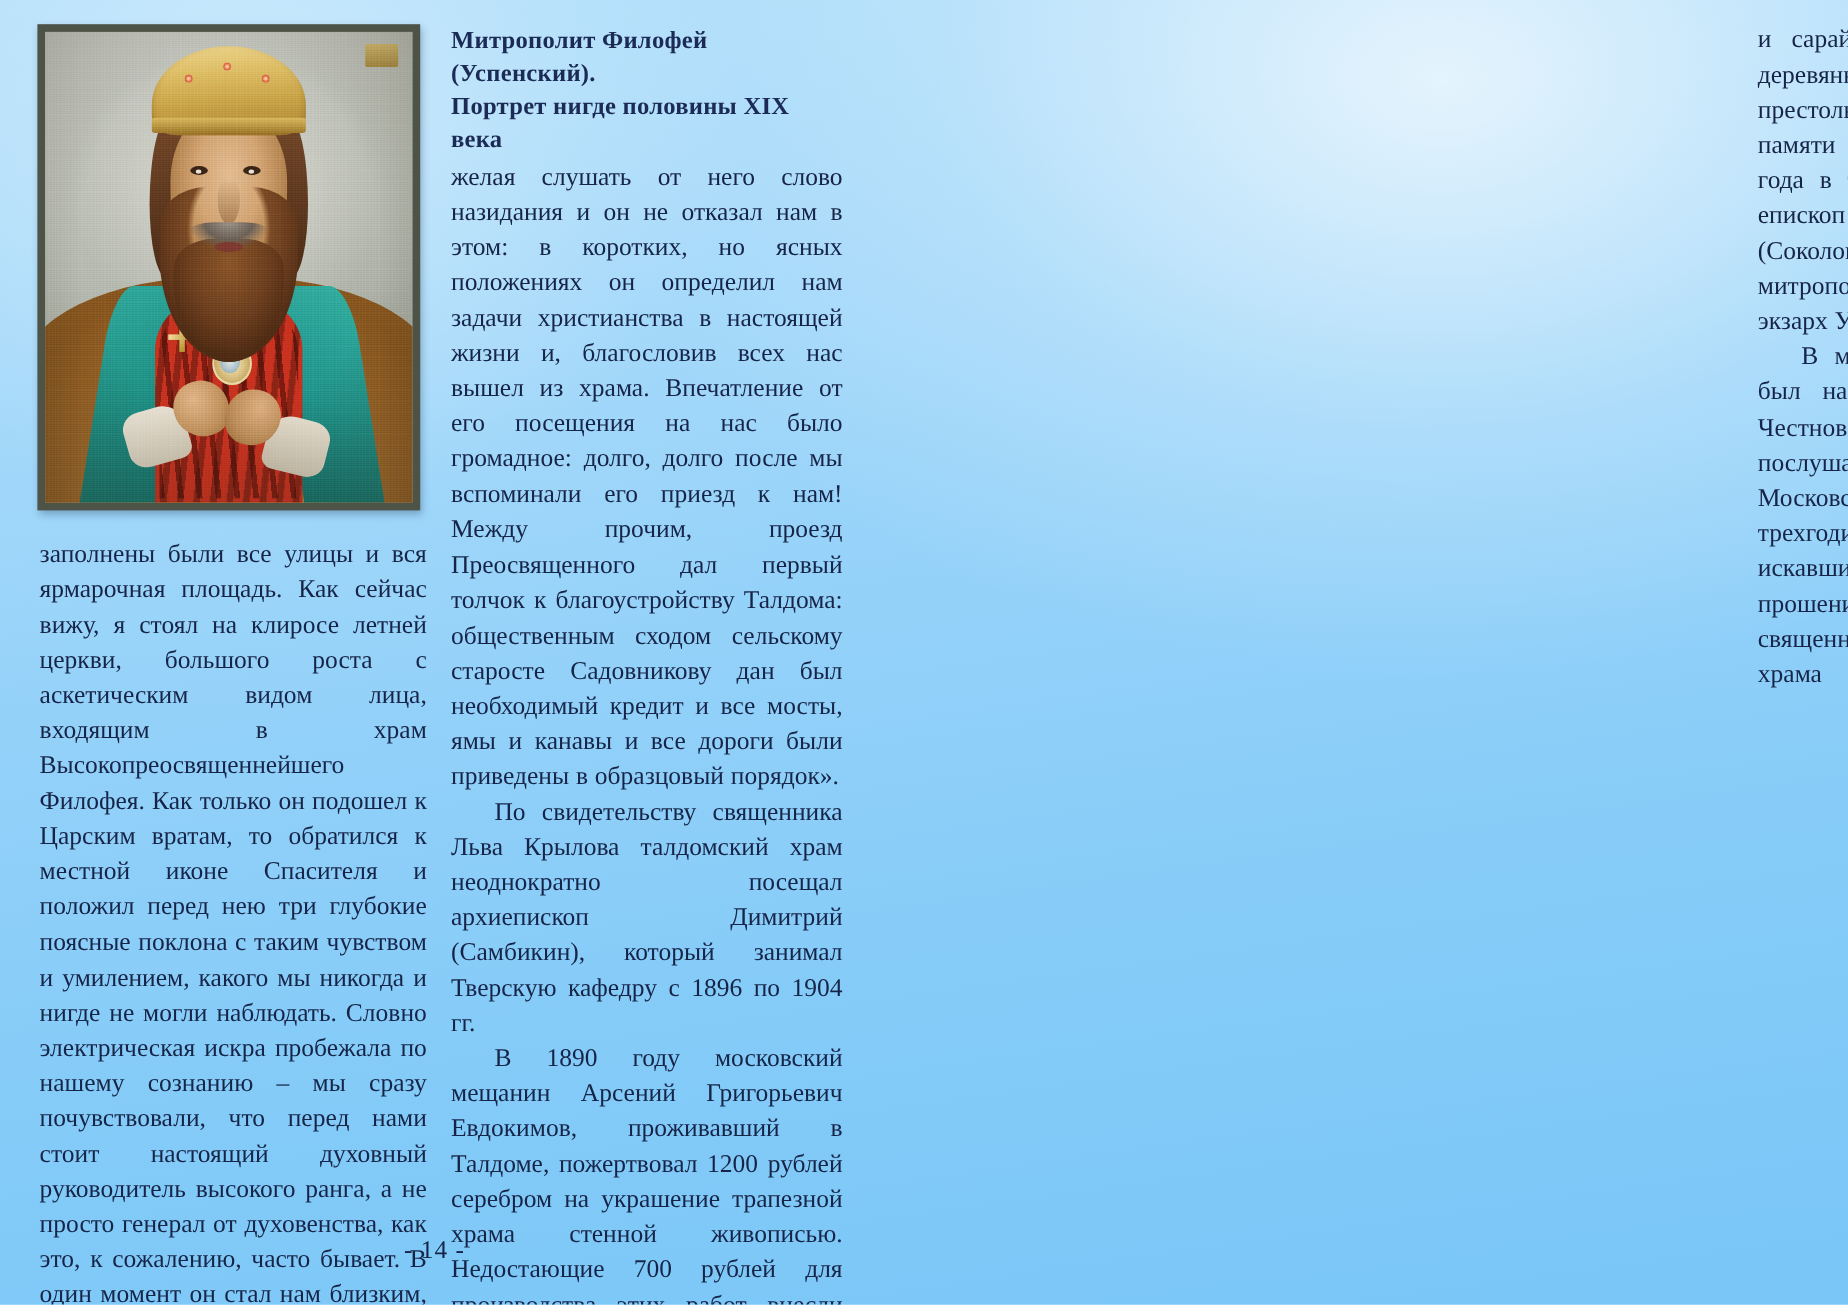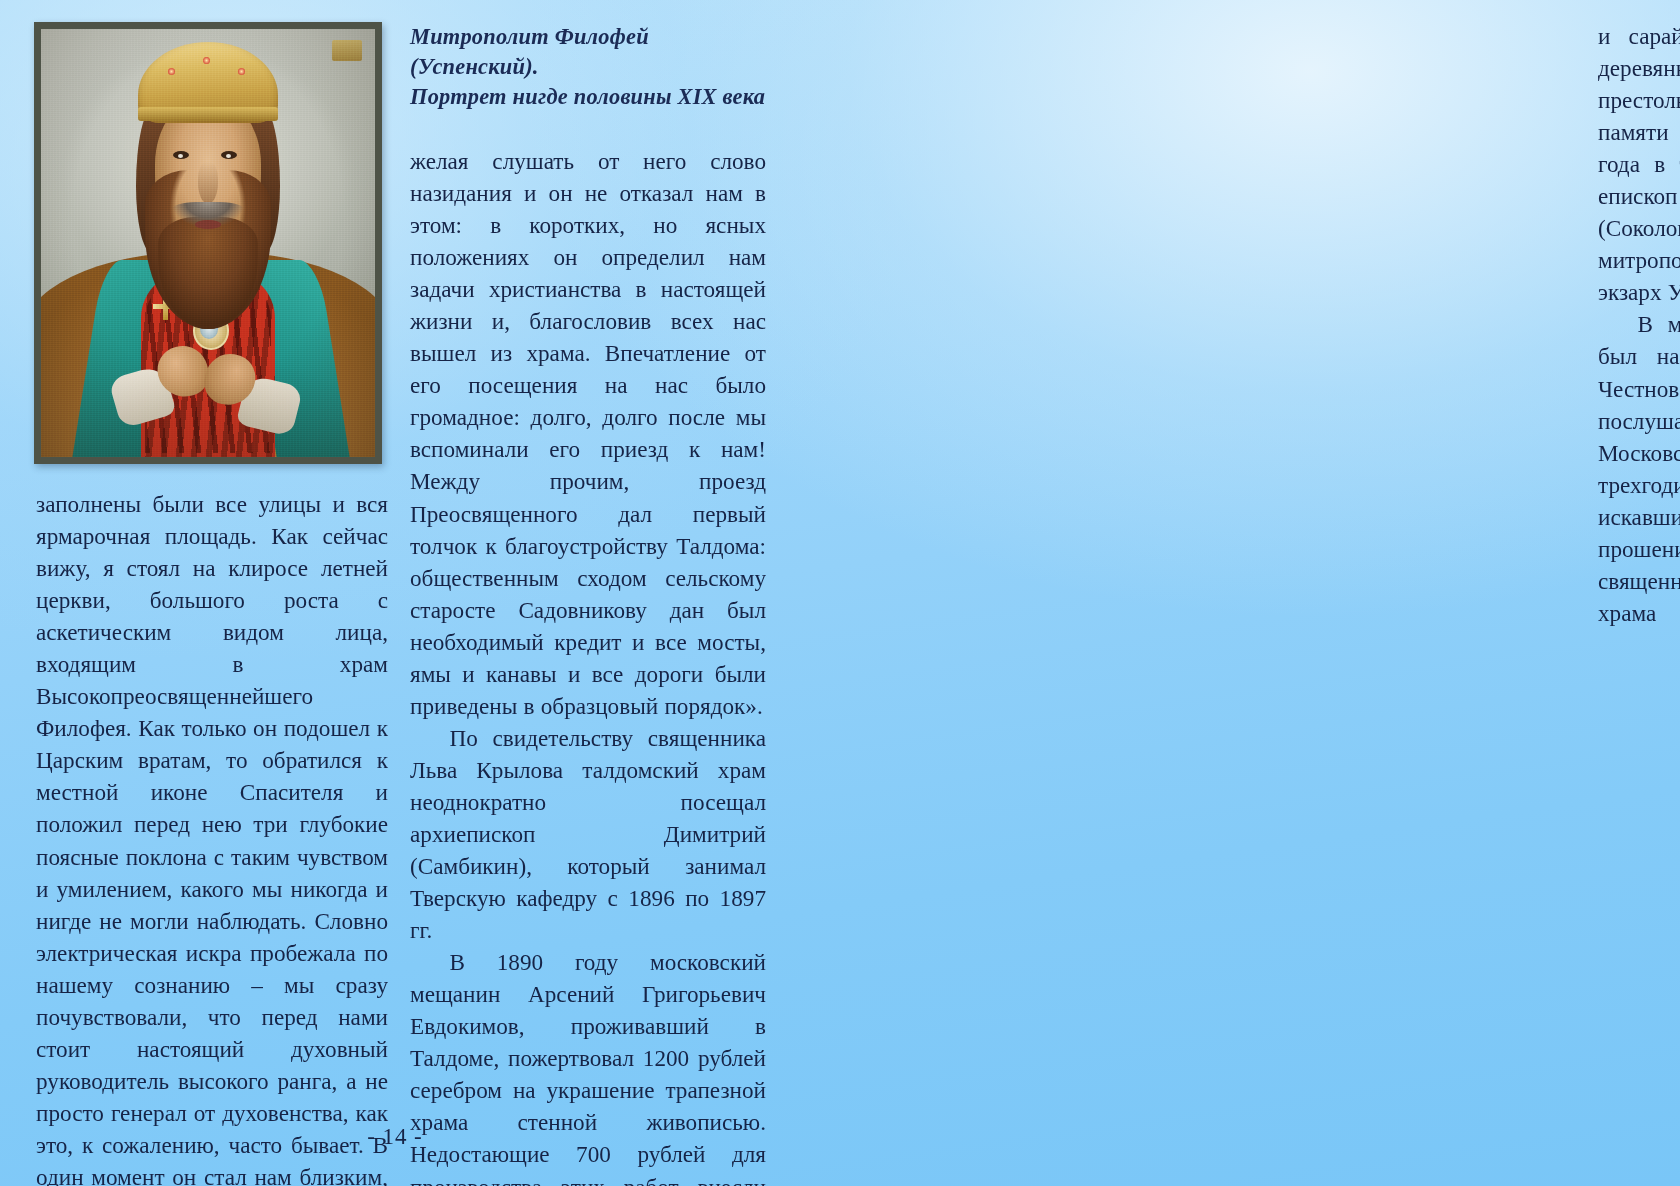--- a/index.html
+++ b/index.html
@@ -46,21 +46,20 @@
   .col p.noind { text-indent: 0; }
 
   
   #col1 { left: 36px;  top: 488px; width: 352px; }
   #col2 { left: 410px; top: 145px; width: 356px; }
   #col3 { left: 808px; top: 20px;  width: 358px; }
 
   .caption {
     position: absolute;
     color: #1b2b55;
-    font-style: italic;
     font-weight: bold;
     font-size: 22.4px;
     line-height: 30px;
     letter-spacing: 0.01em;
   }
   #caption-icon { left: 410px; top: 22px; width: 360px; text-align: left; }
   #caption-photo { left: 850px; top: 1052px; width: 210px; text-align: right; }
 
   .folio {
     position: absolute;
@@ -329,21 +328,21 @@
       <p class="noind">заполнены были все улицы и вся ярмарочная площадь. Как сейчас вижу, я стоял на клиросе летней церкви, большого роста с аскетическим видом лица, входящим в храм Высокопреосвященнейшего Филофея. Как только он подошел к Царским вратам, то обратился к местной иконе Спасителя и положил перед нею три глубокие поясные поклона с таким чувством и умилением, какого мы никогда и нигде не могли наблюдать. Словно электрическая искра пробежала по нашему сознанию – мы сразу почувствовали, что перед нами стоит настоящий духовный руководитель высокого ранга, а не просто генерал от духовенства, как это, к сожалению, часто бывает. В один момент он стал нам близким, дорогим и мы плотнее сдвинулись к нему с глубоким сердечным расположением,</p>
     </div>
 
     <div class="caption" id="caption-icon">
       <div>Митрополит Филофей (Успенский).</div>
       <div>Портрет нигде половины XIX века</div>
     </div>
 
     <div class="col" id="col2">
       <p class="noind">желая слушать от него слово назидания и он не отказал нам в этом: в коротких, но ясных положениях он определил нам задачи христианства в настоящей жизни и, благословив всех нас вышел из храма. Впечатление от его посещения на нас было громадное: долго, долго после мы вспоминали его приезд к нам! Между прочим, проезд Преосвященного дал первый толчок к благоустройству Талдома: общественным сходом сельскому старосте Садовникову дан был необходимый кредит и все мосты, ямы и канавы и все дороги были приведены в образцовый порядок».</p>
-      <p class="ind">По свидетельству священника Льва Крылова талдомский храм неоднократно посещал архиепископ Димитрий (Самбикин), который занимал Тверскую кафедру с 1896 по 1897 гг.</p>
+      <p class="ind">По свидетельству священника Льва Крылова талдомский храм неоднократно посещал архиепископ Димитрий (Самбикин), который занимал Тверскую кафедру с 1896 по 1904 гг.</p>
       <p class="ind">В 1890 году московский мещанин Арсений Григорьевич Евдокимов, проживавший в Талдоме, пожертвовал 1200 рублей серебром на украшение трапезной храма стенной живописью. Недостающие 700 рублей для производства этих работ внесли другие жители. А.Г. Евдокимов и ранее жертвовал храму крупные суммы, за что был удостоен благословения Святейшего Синода с грамотой. Кроме того, он являлся попечителем детского приюта в Талдоме.</p>
     </div>
 
     <div class="folio" id="folio-left">- 14 -</div>
   </div>
 
   <div class="page page-right">
 
     <div class="col" id="col3">
       <p class="noind">и сарай с каменным первым и деревянным вторым этажом. В престольный праздник – день памяти архангела Михаила – 1930 года в талдомском храме служил епископ Кимрский Иоанн (Соколов), впоследствии – митрополит Киевский и Галицкий, экзарх Украины.</p>

